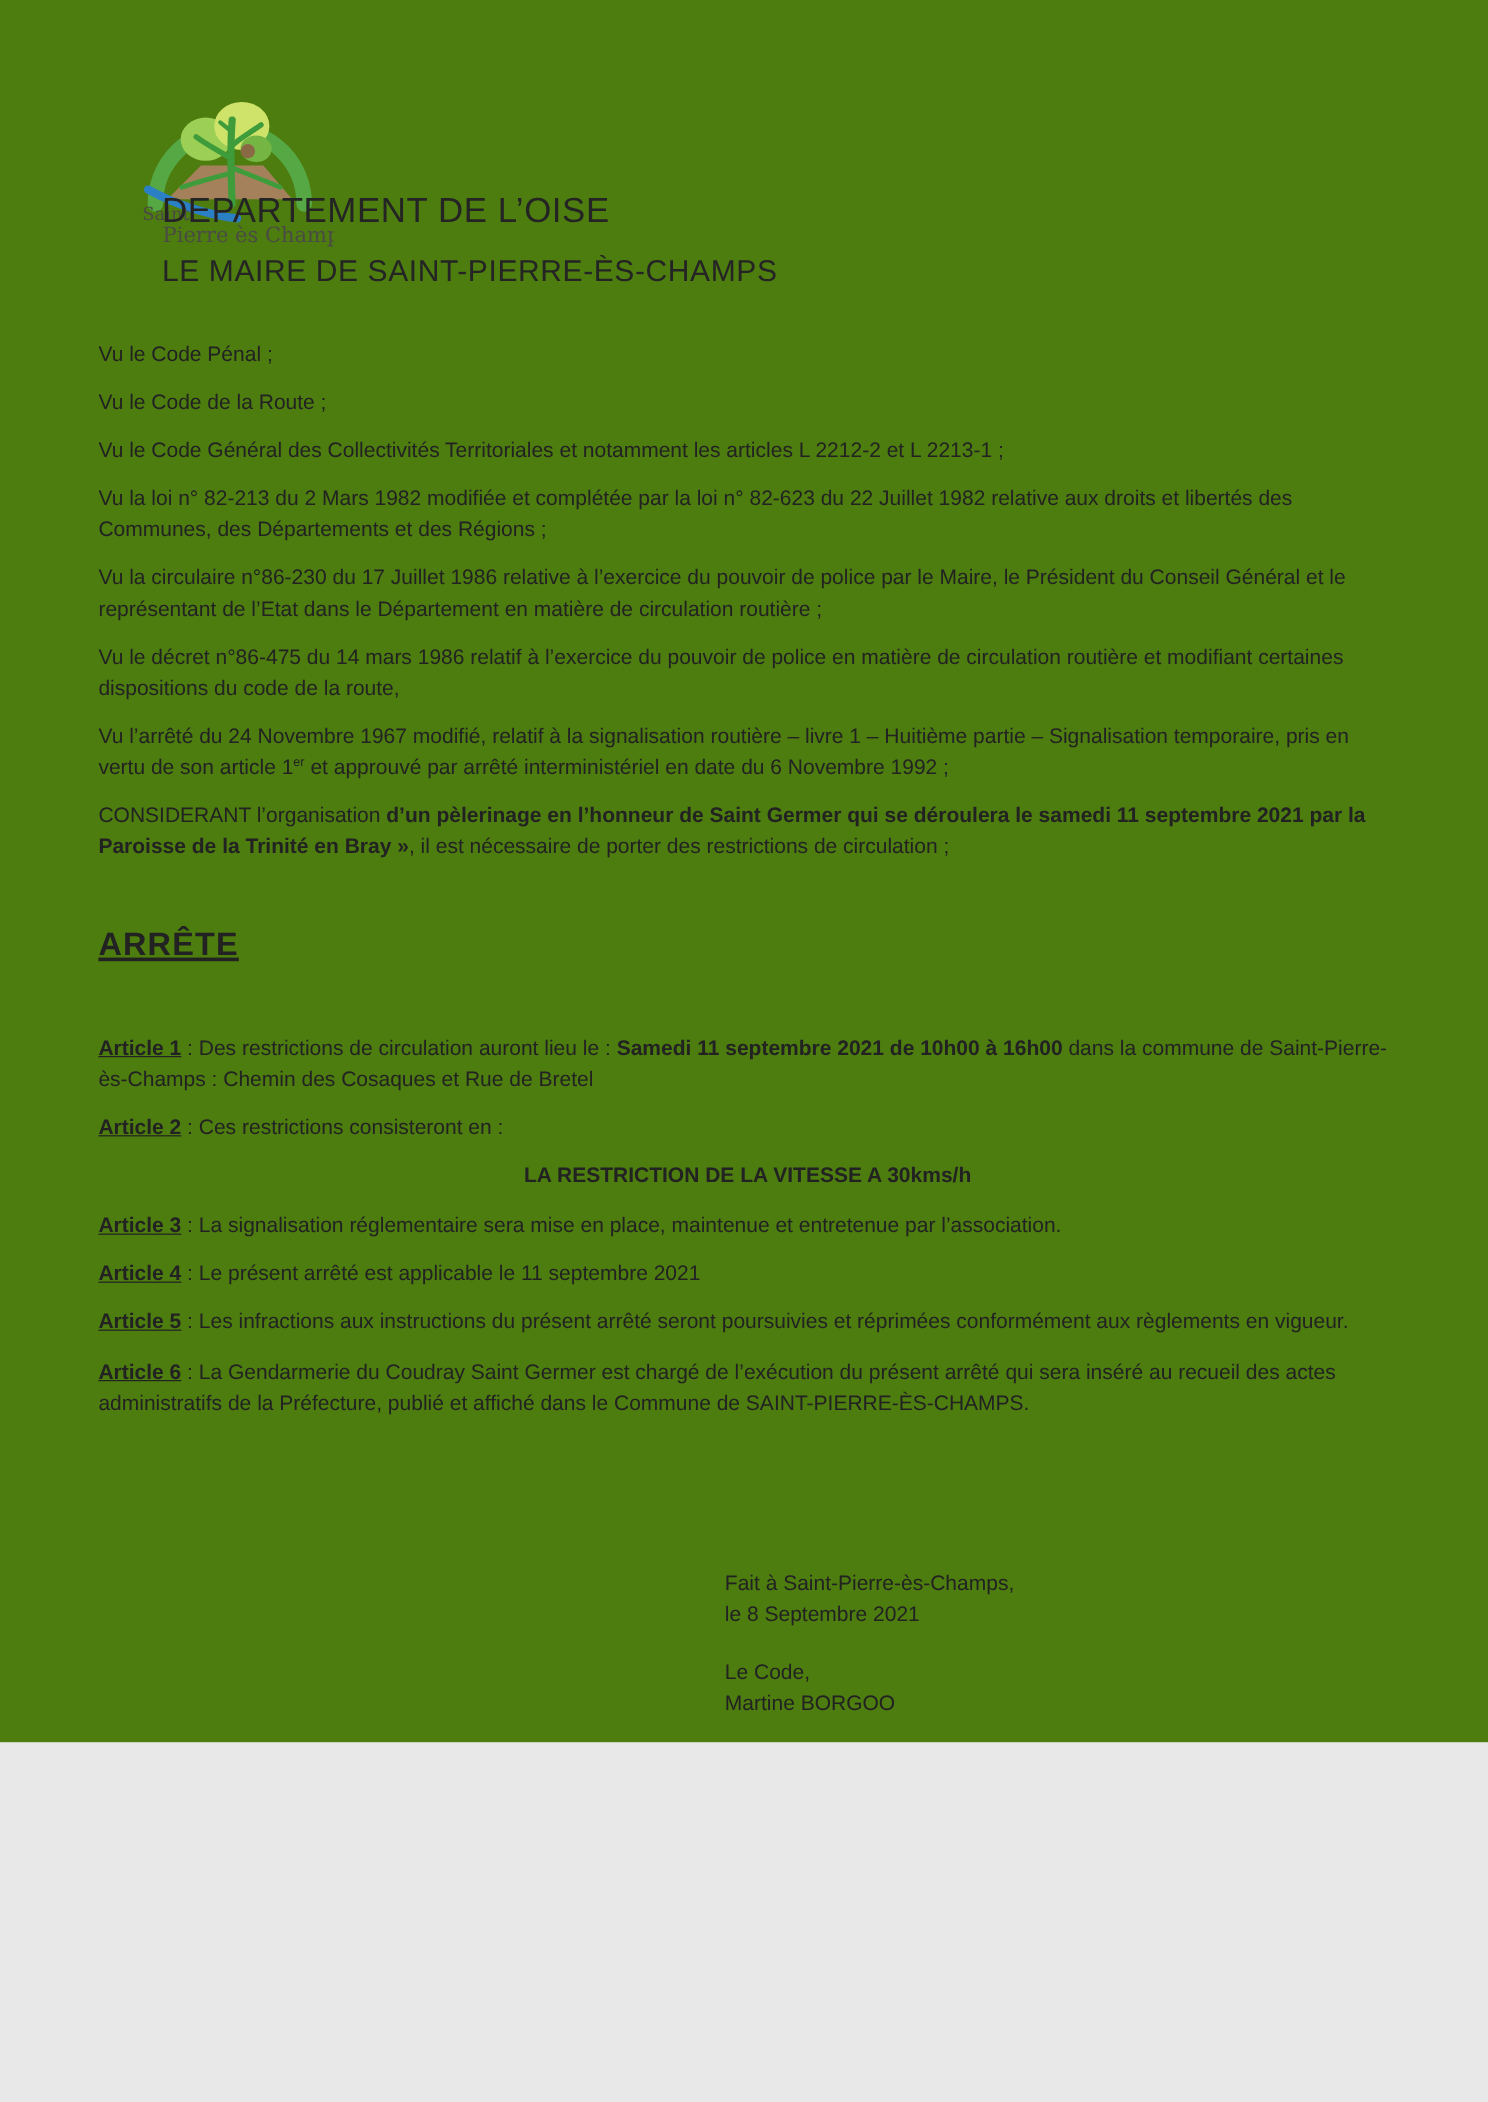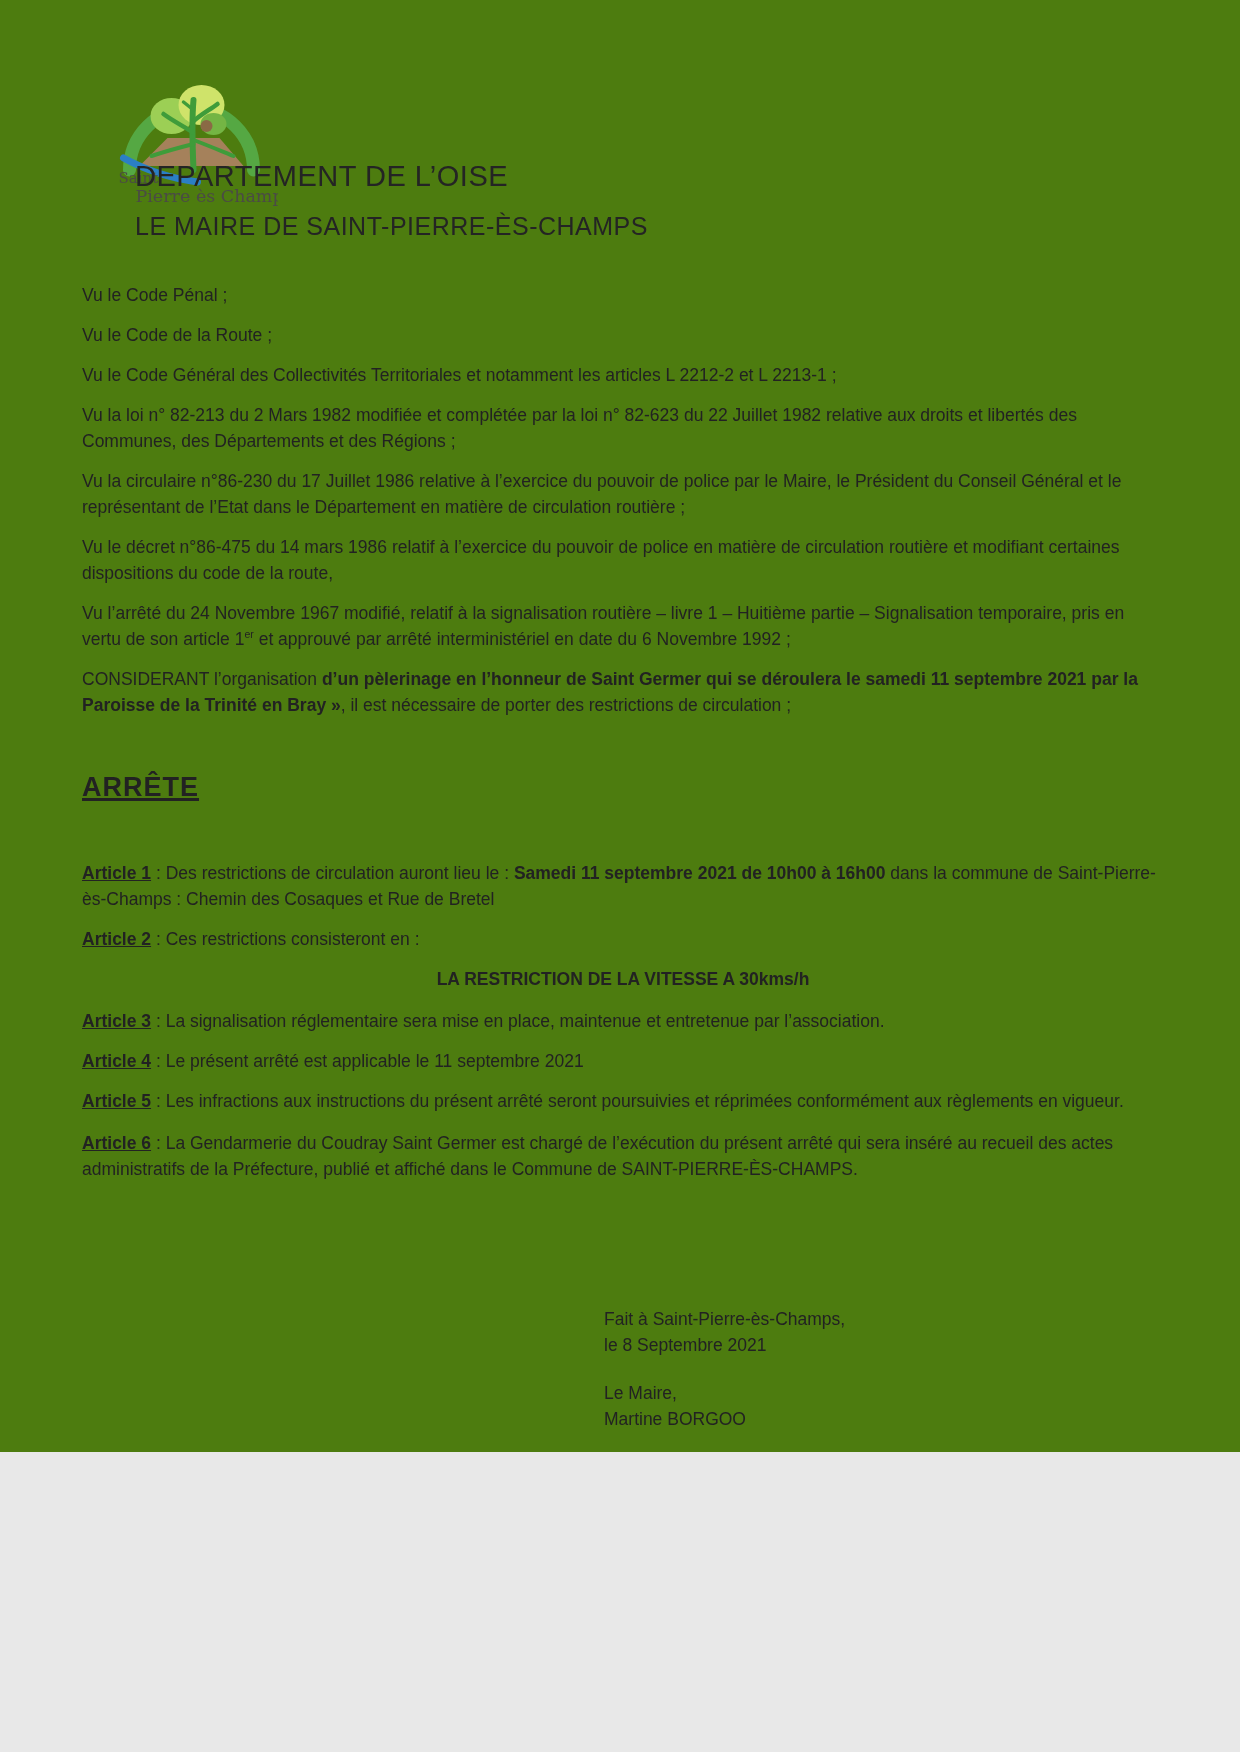--- a/index.html
+++ b/index.html
@@ -76,21 +76,21 @@
       <p class="blk"><span class="b u">Article 3</span><span> : La signalisation réglementaire sera mise en place, maintenue et entretenue par l’association.</span></p>
       <p class="blk"><span class="b u">Article 4</span><span> : Le présent arrêté est applicable le 11 septembre 2021</span></p>
       <p class="blk gap-lg"><span class="b u">Article 5</span><span> : Les infractions aux instructions du présent arrêté seront poursuivies et réprimées conformément aux règlements en vigueur.</span></p>
       <p class="blk gap-xl"><span class="b u">Article 6</span><span> : La Gendarmerie du Coudray Saint Germer est chargé de l’exécution du présent arrêté qui sera inséré au recueil des actes administratifs de la Préfecture, publié et affiché dans le Commune de SAINT-PIERRE-ÈS-CHAMPS.</span></p>
     </div>
 
   <div class="closing">
     <div>Fait à Saint-Pierre-ès-Champs,</div>
     <div>le 8 Septembre 2021</div>
     <div class="role-block">
-      <div>Le Maire,</div>
+      <div>Le Code,</div>
       <div>Martine BORGOO</div>
     </div>
   </div>
 
   <svg class="sig-stamp" viewBox="0 0 300 280">
 
     <g fill="none" stroke-width="3.5" stroke-linecap="round" stroke-linejoin="round" stroke="#2e2e38">
       <path d="M 88,78 C 84,46 96,24 100,34 C 103,44 94,82 90,96"></path>
       <path d="M 74,62 L 90,46"></path>
       <path d="M 116,40 C 122,30 132,30 132,40 C 132,48 122,52 118,52 C 128,52 136,58 132,68 C 127,77 116,72 116,64"></path>

